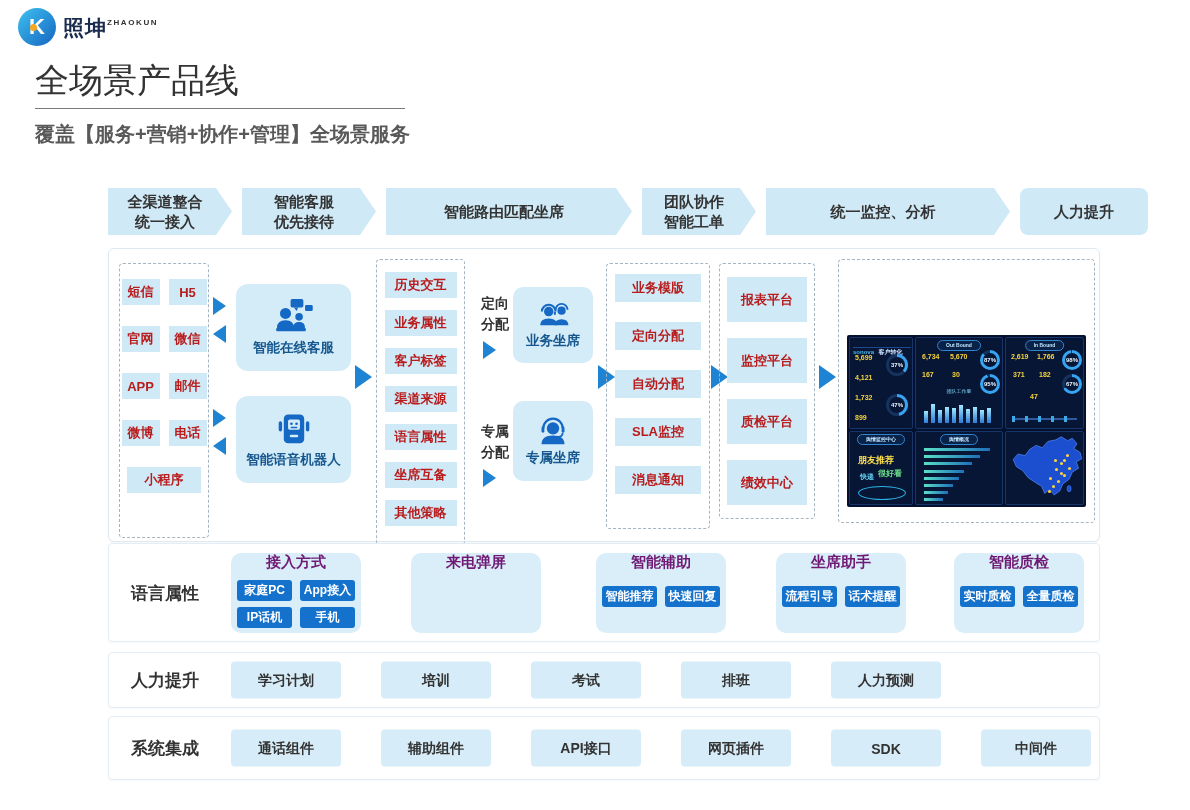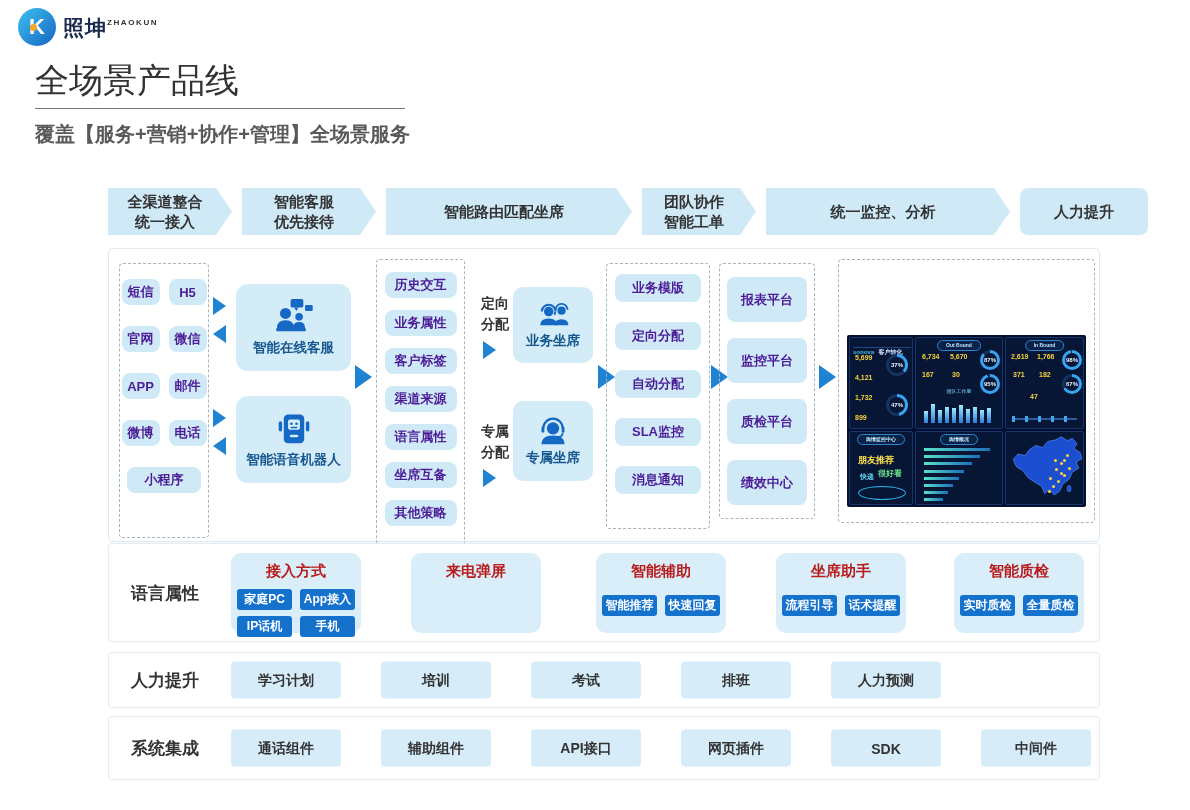--- a/index.html
+++ b/index.html
@@ -25,21 +25,21 @@
   .flow-row{position:absolute;left:108px;top:188px;display:flex;gap:10px}
   .step{height:47px;background:#cfe9f6;color:#333;font-weight:bold;font-size:15px;line-height:1.3;
         display:flex;align-items:center;justify-content:center;text-align:center;white-space:pre-line}
   .step.arrow{clip-path:polygon(0 0,calc(100% - 16px) 0,100% 50%,calc(100% - 16px) 100%,0 100%);padding-right:10px}
   .step.rounded{border-radius:8px}
 
   
   .pipeline{position:absolute;left:108px;top:248px;width:990px;height:292px;background:#fff;
             border:1px solid #dfe9f2;border-radius:6px;box-shadow:0 1px 3px rgba(0,0,0,.04)}
   .dashed{position:absolute;border:1px dashed #a6b4c0;border-radius:4px}
-  .chip{background:#cfe9f7;color:#4c1d95;border-radius:8px;display:flex;align-items:center;justify-content:center;
+  .chip{background:#cfe9f7;color:#b91c1c;border-radius:0;display:flex;align-items:center;justify-content:center;
         font-size:13px;font-weight:bold}
   .chips-col{display:flex;flex-direction:column;align-items:center}
   .chips-row{display:flex;gap:9px}
 
   .tri{position:absolute;width:0;height:0}
   .tri.r{border-top:9px solid transparent;border-bottom:9px solid transparent;border-left:13px solid #1e83d3}
   .tri.l{border-top:9px solid transparent;border-bottom:9px solid transparent;border-right:13px solid #1e83d3}
   .tri.big.r{border-top:12px solid transparent;border-bottom:12px solid transparent;border-left:17px solid #1e83d3}
 
   .svc{position:absolute;left:127px;width:115px;height:87px;background:#d4ebf8;border-radius:12px;
@@ -75,21 +75,21 @@
   .word{position:absolute;font-weight:bold;white-space:nowrap}
   .cloud-ellipse{position:absolute;left:8px;bottom:4px;width:46px;height:12px;border:1px solid #2bb3e8;border-radius:50%}
   .mapdots{position:absolute;inset:0}
   .mapdot{position:absolute;width:3px;height:3px;border-radius:50%;background:#ffd43b}
 
   
   .rowbox{position:absolute;left:108px;width:990px;background:#fff;border:1px solid #e3edf5;border-radius:4px;
           box-shadow:0 1px 2px rgba(0,0,0,.03)}
   .rowlabel{position:absolute;left:22px;top:50%;transform:translateY(-50%);font-size:17px;font-weight:bold;color:#333}
   .grp{position:absolute;top:9px;height:80px;width:130px;background:#d9eef9;border-radius:10px;text-align:center;box-sizing:border-box}
-  .gtitle{font-size:15px;font-weight:bold;color:#b91c1c;margin-top:9px}
+  .gtitle{font-size:15px;font-weight:bold;color:#701a75;}
   .gchips{display:flex;flex-wrap:wrap;justify-content:center;gap:6px 8px;margin-top:8px;padding:0 6px}
   .grp.two .gchips{margin-top:14px}
   .bluechip{background:#1472cd;color:#fff;font-size:12px;font-weight:bold;border-radius:3px;width:55px;height:21px;
             display:flex;align-items:center;justify-content:center}
   .litechips{position:absolute;left:122px;top:50%;transform:translateY(-50%);display:flex;gap:40px}
   .litechip{width:110px;height:37px;background:#d6ecf8;border-radius:4px;display:flex;align-items:center;
             justify-content:center;font-size:14px;font-weight:bold;color:#333}
 
   svg .ic{fill:#1568c4}
 </style>

